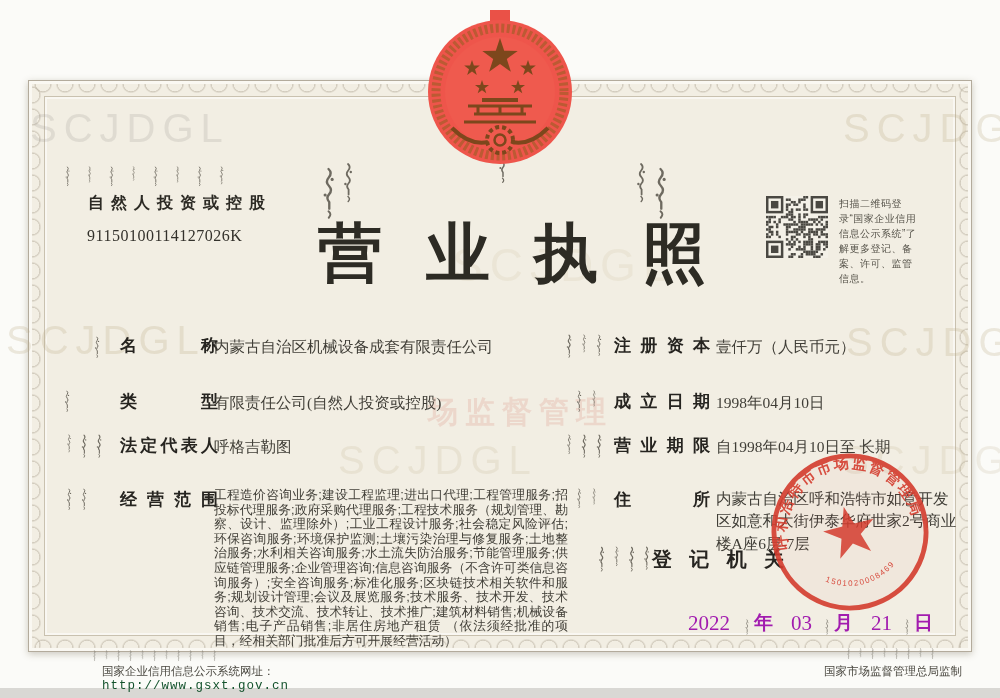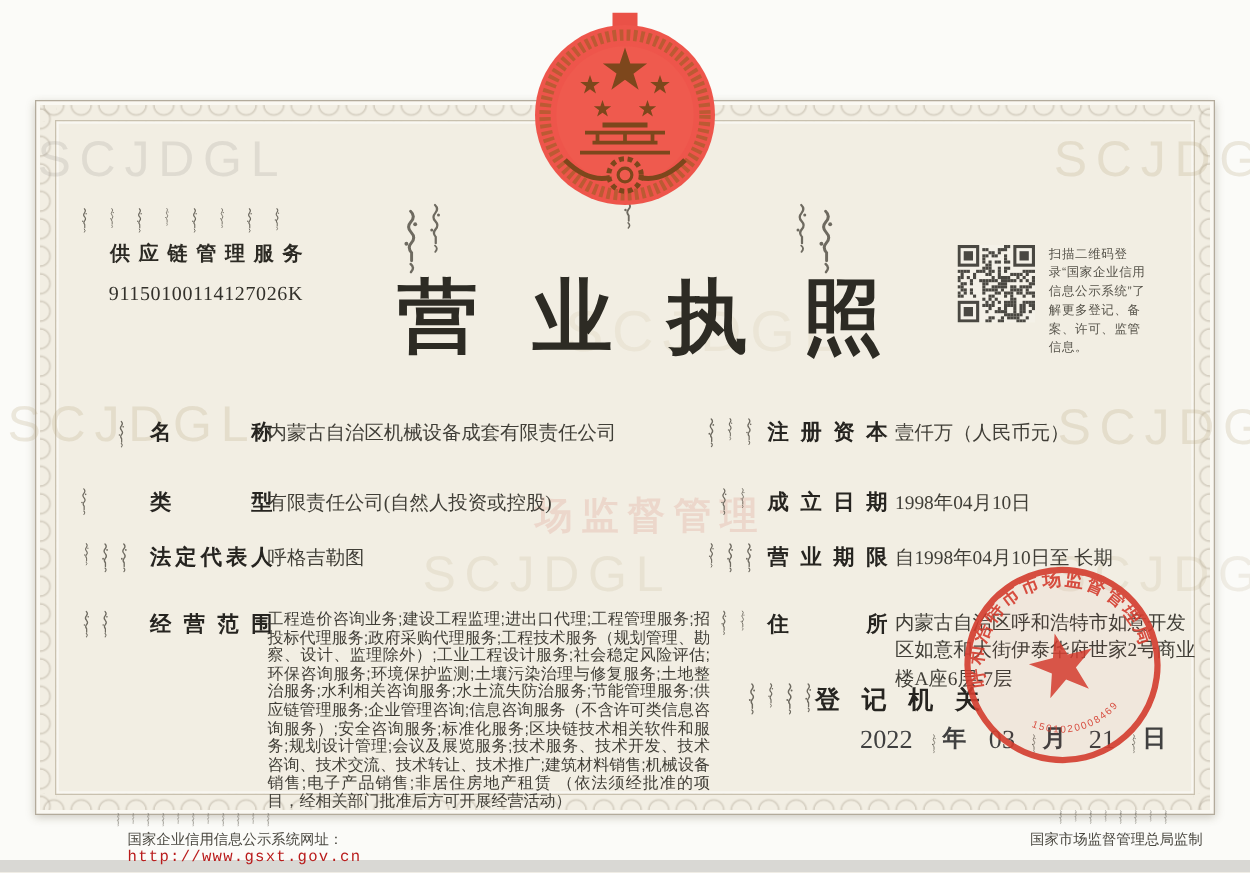--- a/index.html
+++ b/index.html
@@ -63,31 +63,31 @@
   
   .flabel{position:absolute;display:flex;justify-content:space-between;
       font-size:17px;font-weight:bold;color:#262420;z-index:2;}
   .fvalue{position:absolute;font-size:15.5px;color:#403e37;z-index:2;
       font-family:"Liberation Serif", serif;line-height:1.4;}
   .scope{font-size:12.8px;line-height:14.6px;text-align:justify;}
   [data-spread]{display:flex;justify-content:space-between;}
 
   
   .reg-label{font-size:20px;}
-  .date-row{position:absolute;left:688px;top:578px;z-index:2;display:flex;
-      align-items:flex-end;color:#404040;justify-content:flex-end;}
+  .date-row{position:absolute;left:688px;top:610px;z-index:2;display:flex;
+      align-items:flex-end;color:#a21caf;justify-content:flex-end;}
   .d-num{font-family:"Liberation Serif", serif;font-size:21px;}
   .d-unit{font-size:19px;font-weight:bold;margin-left:4px;}
   .seal{position:absolute;left:766px;top:448px;z-index:3;opacity:.9;}
 
   
   .footer-line{position:absolute;z-index:2;font-size:11.5px;color:#4a4840;
       display:flex;align-items:baseline;white-space:nowrap;}
   .footer-url{font-family:"Liberation Mono", monospace;font-size:12.5px;
-      margin-left:14px;letter-spacing:1px;color:#b91c1c;}
+      margin-left:14px;letter-spacing:1px;color:#14532d;}
   .bottom-strip{position:absolute;left:0;bottom:0;width:1000px;height:10px;
       background:#d9d8d4;z-index:0;}
 </style>
 </head>
 <body>
 
 <svg width="0" height="0" style="position:absolute">
   <defs>
     <symbol id="mg" viewBox="0 0 10 44">
       <path d="M5 2 q3.2 3 .2 6.5 q-3 3.4 .2 6.6 q3 3.2 0 6.4 q-2.6 2.8 .2 6 v5" fill="none" stroke="currentColor" stroke-width="1.8" stroke-linecap="round"></path>
@@ -160,21 +160,21 @@
   <svg class="mg" style="width:7px;height:18px">
       <use href="#mg"></use>
     </svg>
   <svg class="mg" style="width:7px;height:22px">
       <use href="#mg"></use>
     </svg>
   <svg class="mg" style="width:7px;height:20px">
       <use href="#mg"></use>
     </svg>
 </div>
-<div class="credit-label">供应链管理服务</div>
+<div class="credit-label">自然人投资或控股</div>
 <div class="credit-code">91150100114127026K</div>
 
 <div class="mg-row" style="left:322px;top:158px;gap:8px;">
   <svg class="mg" style="width:13px;height:74px">
       <use href="#mg"></use>
     </svg>
   <svg class="mg" style="width:10px;height:52px">
       <use href="#mg"></use>
     </svg>
 </div>

